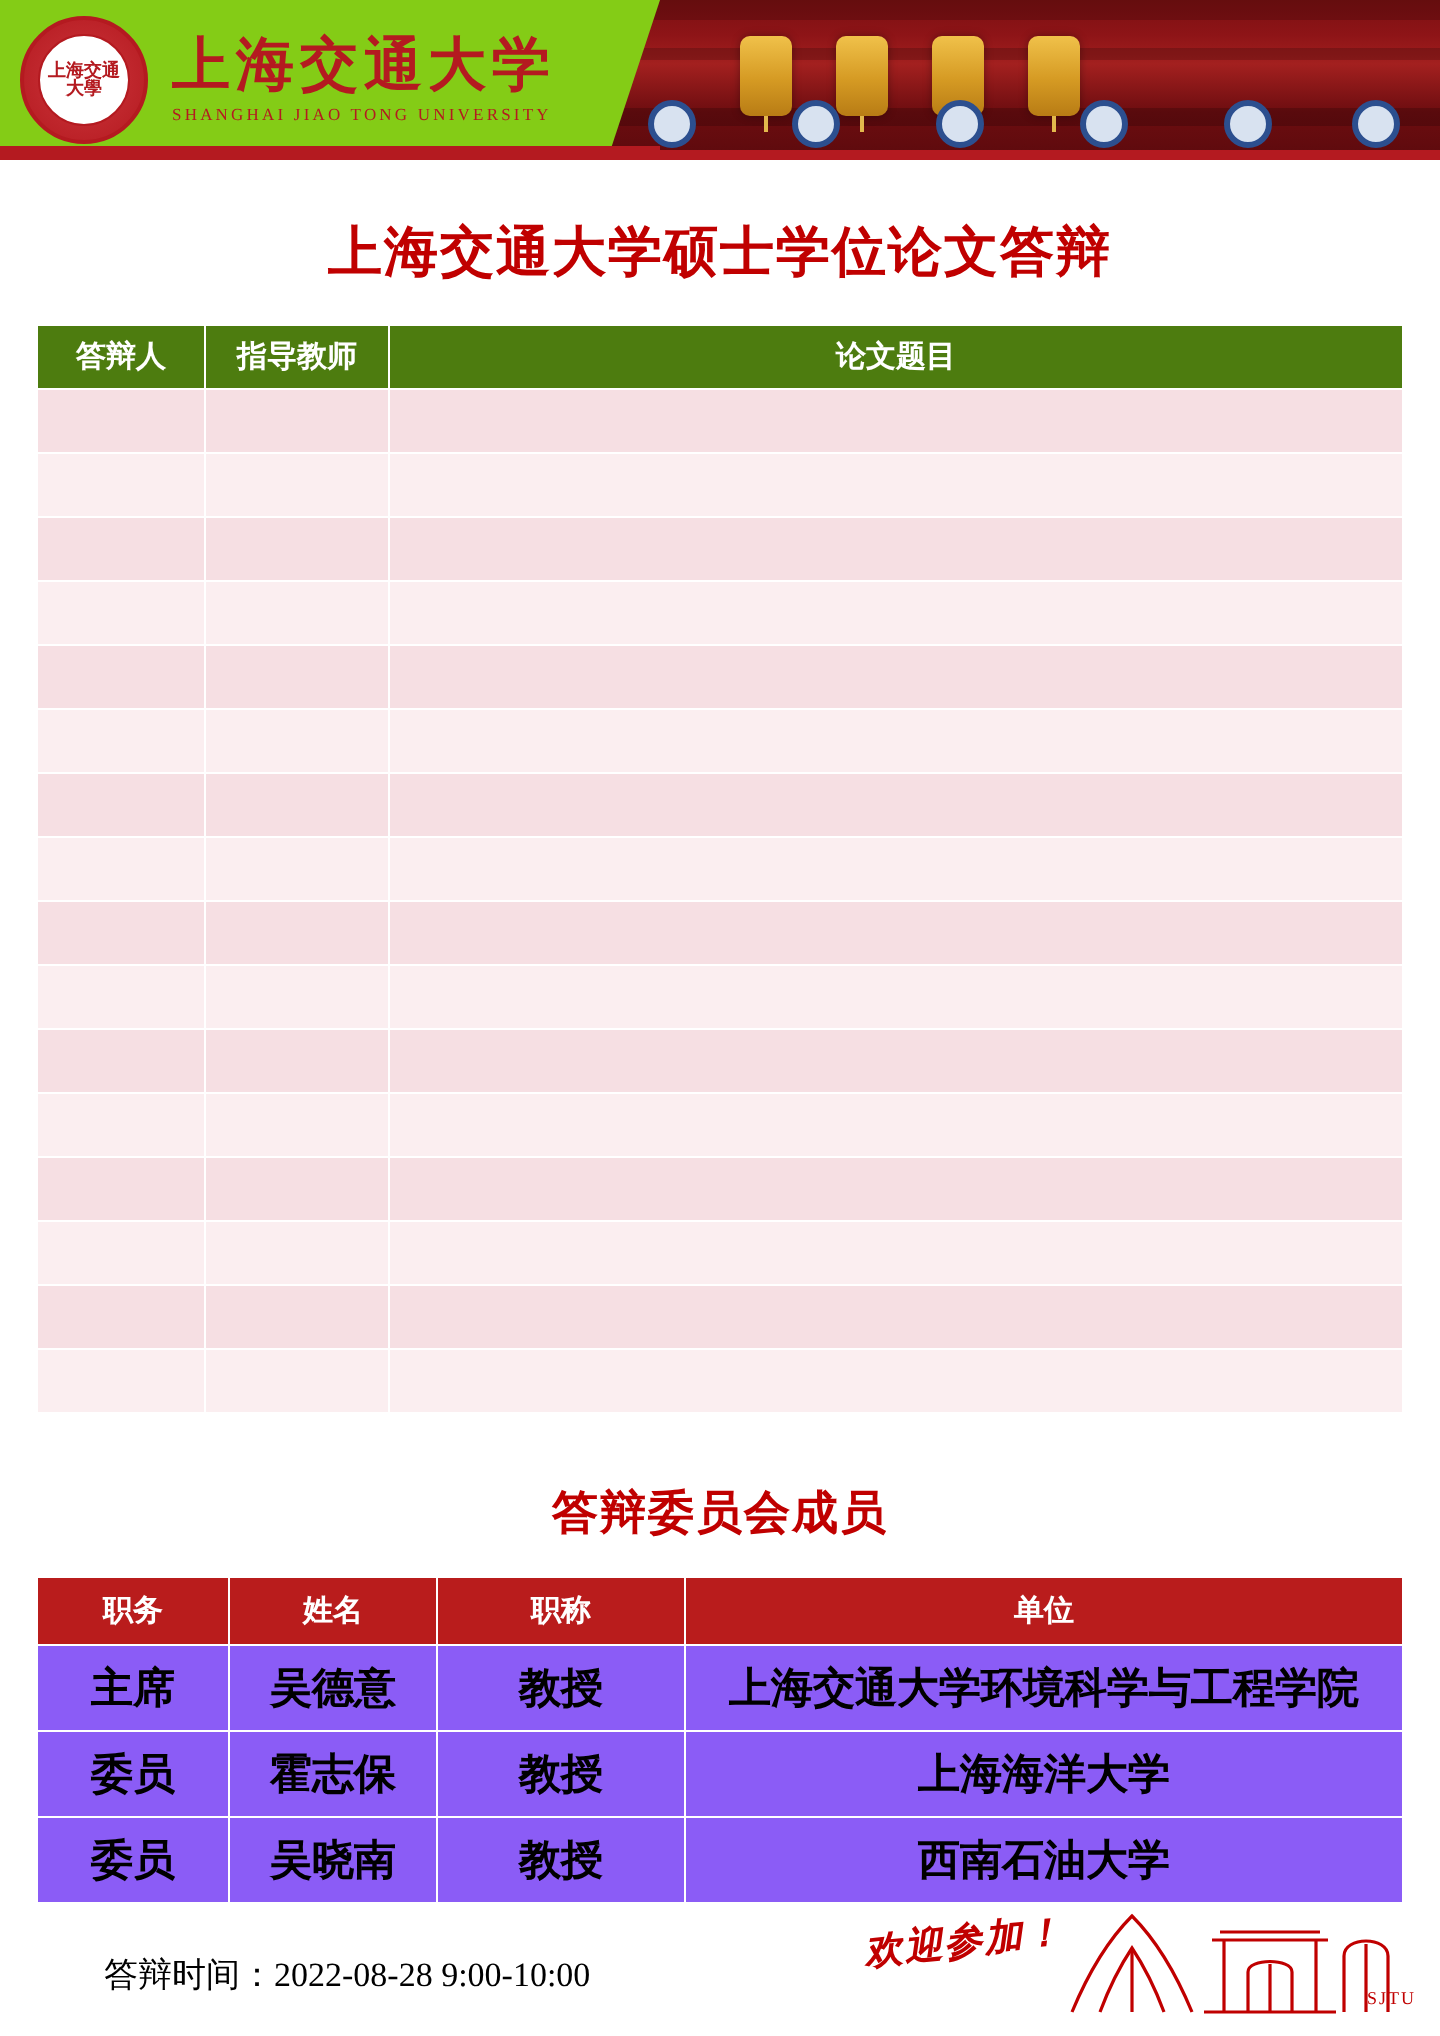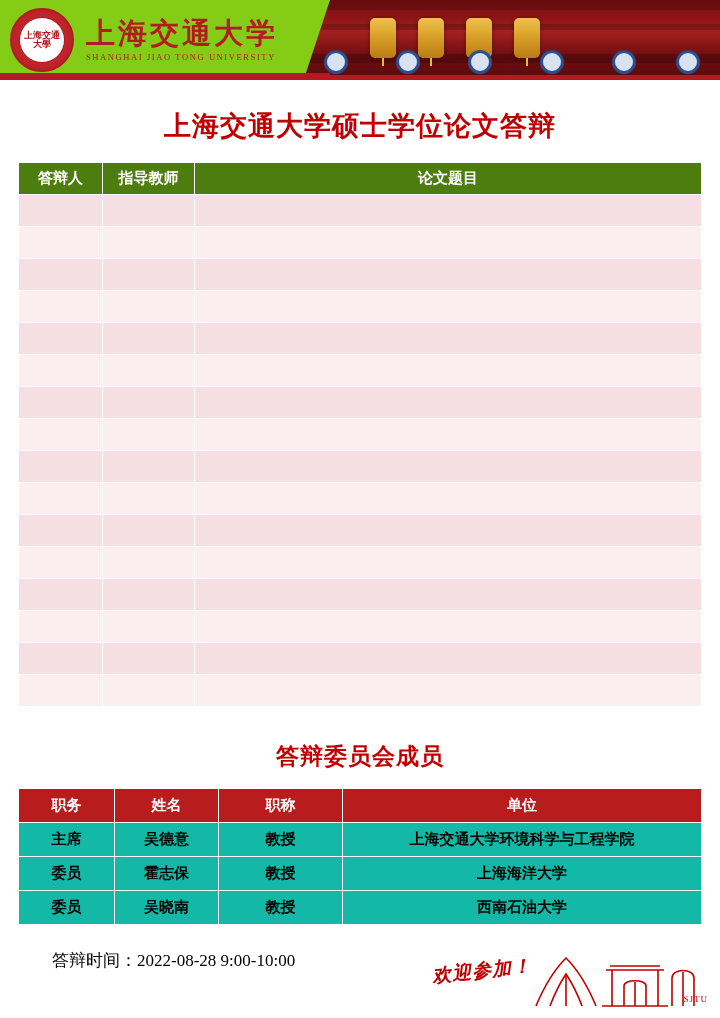--- a/index.html
+++ b/index.html
@@ -213,23 +213,23 @@
     color: #ffffff;
     font-size: 15px;
     font-weight: bold;
     font-family: "Liberation Serif", "DejaVu Serif", serif;
     padding: 7px 2px;
     border: 1px solid #ffffff;
     text-align: center;
   }
   .committee-table td {
     border: 1px solid #ffffff;
-    background: #14b8a6;
-    text-align: center;
-    font-size: 15px;
+    background: #8b5cf6;
+    text-align: center;
+    font-size: 21px;
     font-weight: bold;
     font-family: "Liberation Serif", "DejaVu Serif", serif;
     color: #000000;
     padding: 7px 2px;
   }
   .cc-role { width: 96px; }
   .cc-name { width: 104px; }
   .cc-title { width: 124px; }
 
   

